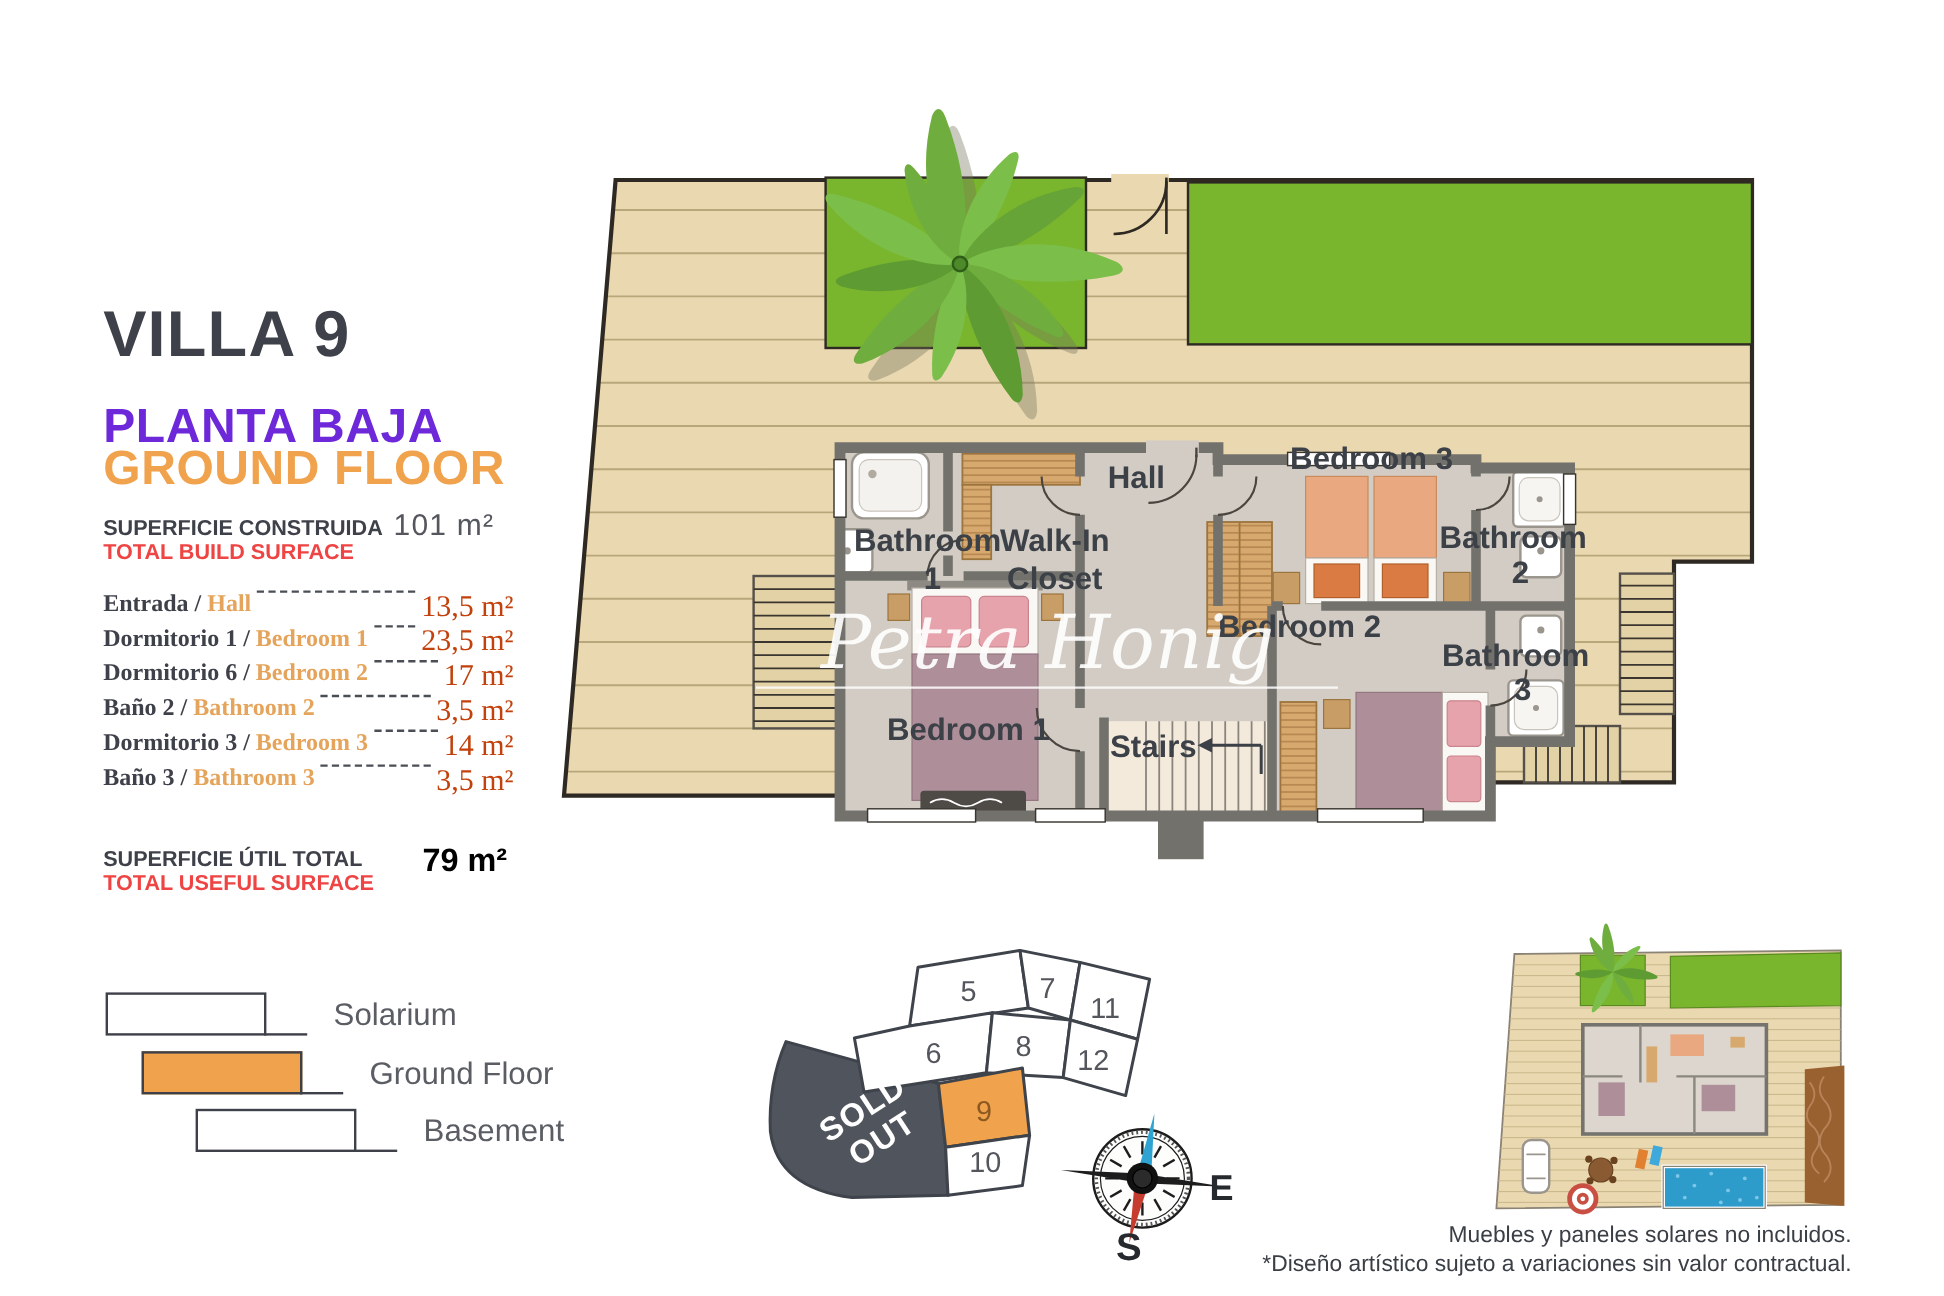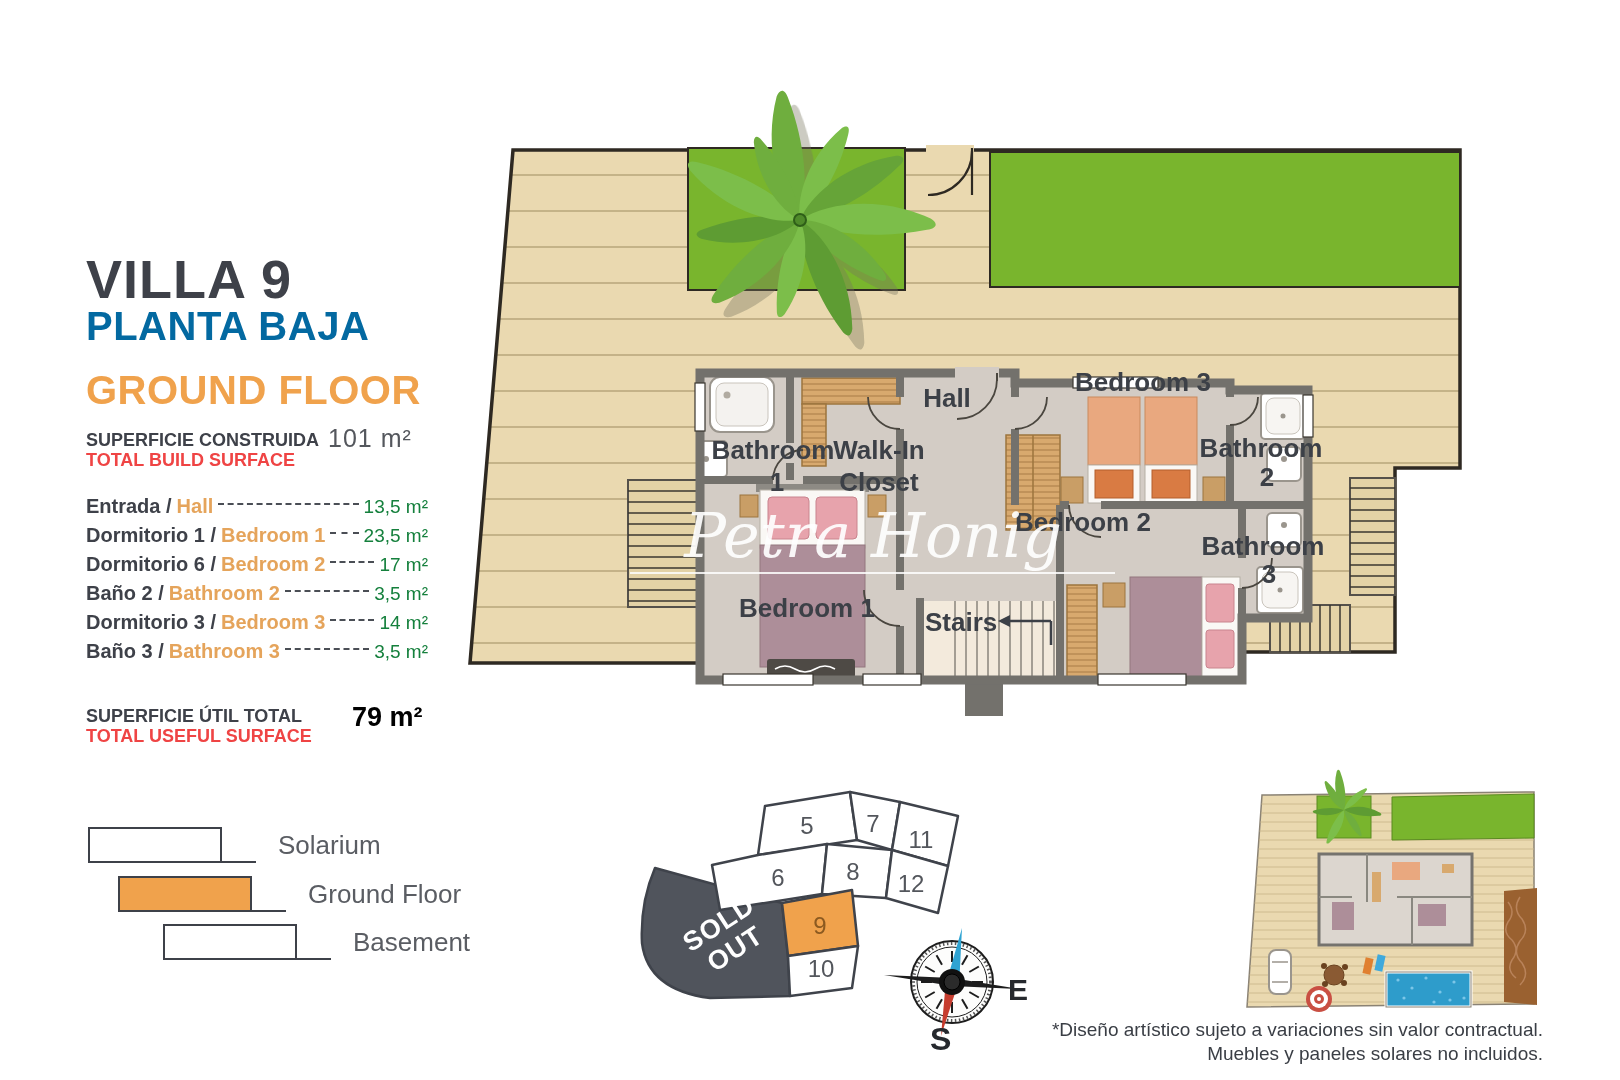--- a/index.html
+++ b/index.html
@@ -1,32 +1,32 @@
 <!DOCTYPE html>
 <html><head>
 <meta charset="utf-8">
 <style>
   html,body{margin:0;padding:0;background:#fff;}
   #app{position:relative;width:1620px;height:1080px;background:#fff;overflow:hidden;
        font-family:"Liberation Sans",sans-serif;color:#3E4149;}
   .abs{position:absolute;}
   
   .villa-title{left:86px;top:248px;font-size:54px;font-weight:800;letter-spacing:1px;color:#3E4149;}
-  .floor-es{left:86px;top:304px;font-size:40px;font-weight:800;letter-spacing:.5px;color:#0369a1;}
+  .floor-es{left:86px;top:333px;font-size:40px;font-weight:800;letter-spacing:.5px;color:#6d28d9;}
   .floor-en{left:86px;top:368px;font-size:40px;font-weight:800;letter-spacing:.5px;color:#F0A24C;}
   .bs-labels{left:86px;top:430px;line-height:20px;}
   .bs-es{font-size:18px;font-weight:800;color:#3E4149;display:block;}
   .bs-en{font-size:18px;font-weight:800;color:#ef4444;display:block;}
   .bs-value{left:328px;top:424px;font-size:25px;font-weight:400;color:#54575D;letter-spacing:1px;}
   .area-table{left:86px;top:492px;width:342px;}
-  .arow{display:flex;align-items:center;height:29px;}
+  .arow{display:flex;align-items:flex-start;height:29px;font-family:Liberation Serif, serif;}
   .arow .es{font-size:20px;font-weight:600;color:#3E4149;white-space:pre;}
   .arow .en{font-size:20px;font-weight:600;color:#E5A45B;margin-left:5px;white-space:pre;}
   .arow .leader{flex:1;border-bottom:2.5px dashed #4A4E55;margin:0 5px 6px 5px;min-width:8px;}
-  .arow .val{font-size:19px;font-weight:400;color:#15803d;white-space:pre;}
+  .arow .val{font-size:25px;font-weight:400;color:#c2410c;white-space:pre;}
   .us-labels{left:86px;top:706px;line-height:20px;}
   .us-value{left:352px;top:702px;font-size:27px;font-weight:800;color:#000000;}
   
   .lg-box{position:absolute;width:134px;height:36px;border:2.5px solid #3E4149;background:#fff;box-sizing:border-box;}
   .lg-box.orange{background:#F0A24C;}
   .lg-ext{position:absolute;height:2.5px;background:#3E4149;width:36px;}
   .lg-label{position:absolute;font-size:26px;color:#5A5D63;margin-left:40px;}
   
   .disclaimer{right:77px;top:1018px;width:640px;text-align:right;font-size:19px;line-height:24px;color:#3A3E45;}
   svg text{font-family:"Liberation Sans",sans-serif;}
@@ -503,17 +503,17 @@
       <circle cx="107" cy="247" r="5" fill="#C94F43"></circle>
       <circle cx="107" cy="247" r="2" fill="#fff"></circle>
     </g>
     <g>
       <rect x="152" y="206" width="8" height="16" fill="#E08030" transform="rotate(12 156 214)"></rect>
       <rect x="164" y="203" width="8" height="16" fill="#3FA9DC" transform="rotate(12 168 211)"></rect>
     </g>
   </svg>
 
   <div class="abs disclaimer">
+    <div>Muebles y paneles solares no incluidos.</div>
     <div>*Diseño artístico sujeto a variaciones sin valor contractual.</div>
-    <div>Muebles y paneles solares no incluidos.</div>
   </div>
 
 </div>
 
 </body></html>

